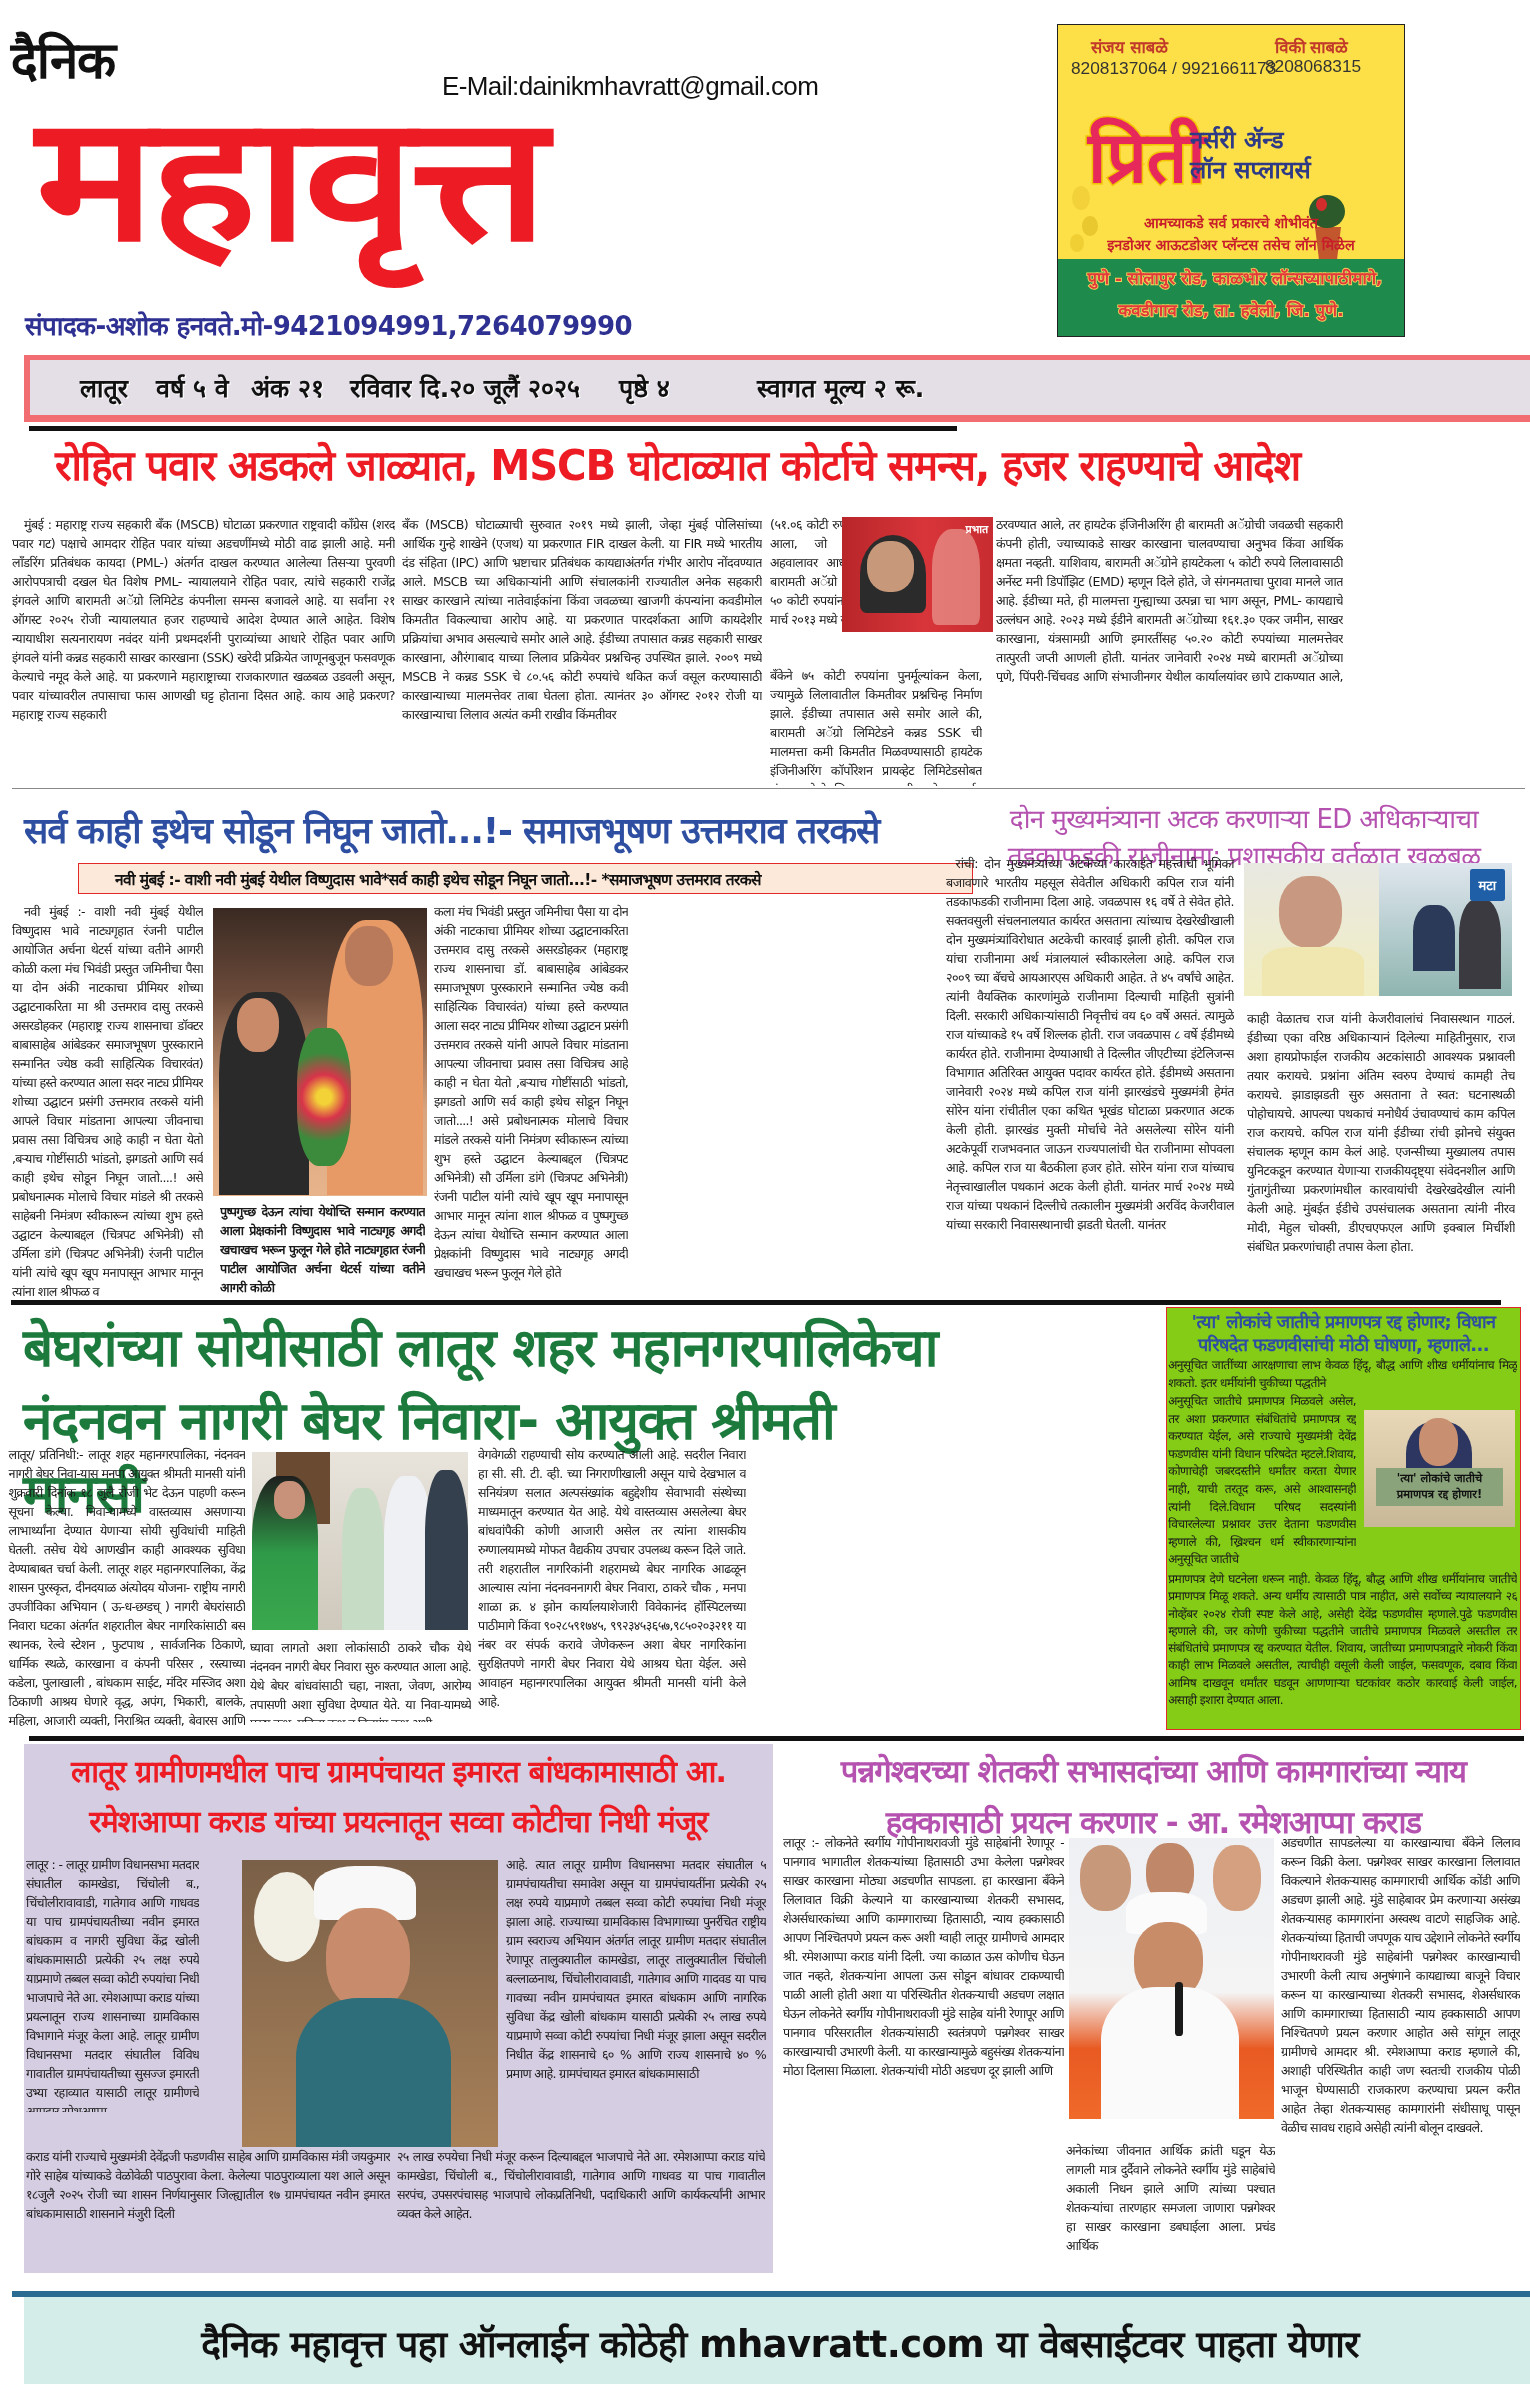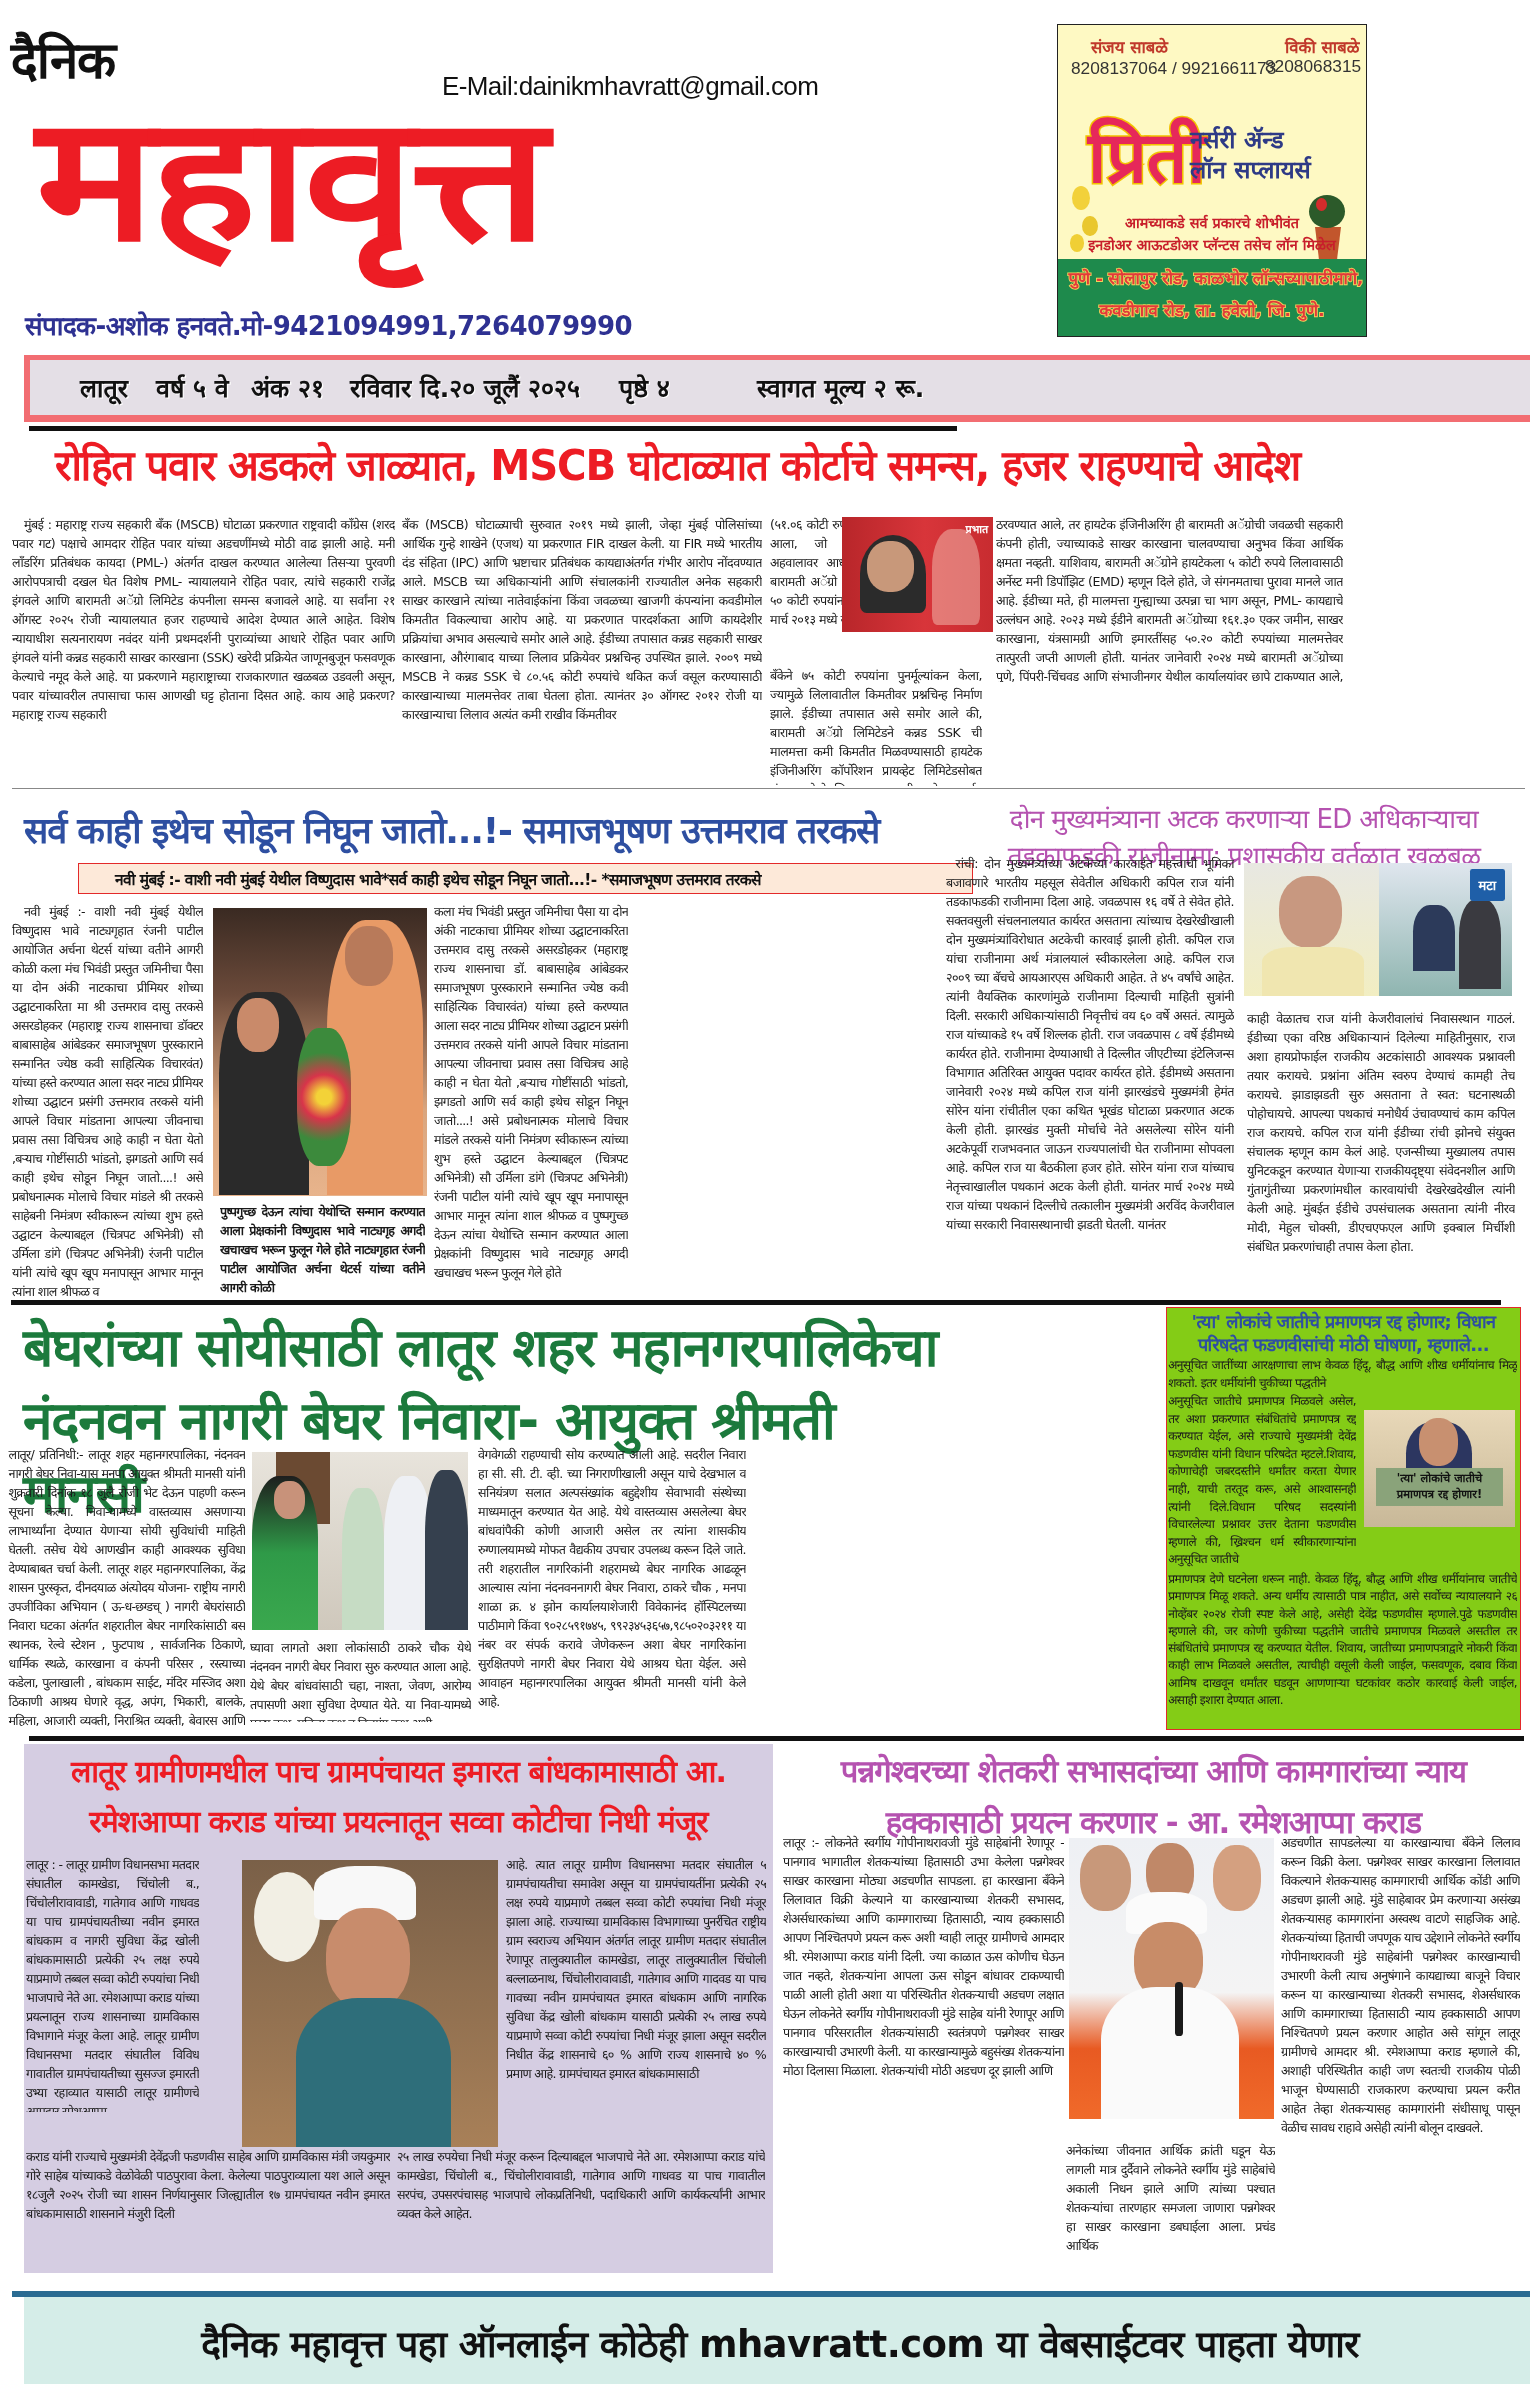--- a/index.html
+++ b/index.html
@@ -8,21 +8,21 @@
   .abs { position: absolute; }
   .body-text { font-family: "DejaVu Sans", sans-serif; font-size: 12.6px; line-height: 19px; color: #1a1a1a; text-align: justify; letter-spacing: -0.5px; overflow: hidden; }
 
   
   #masthead-dainik { left: 10.8px; top: 23px; font-size: 51px; font-weight: bold; color: #111; letter-spacing: -1.2px; }
   #masthead-email { left: 442px; top: 71px; font-size: 26px; color: #111; font-family: "Liberation Sans", sans-serif; letter-spacing: -0.6px; }
   #masthead-title { left: 36px; top: 90px; font-size: 173px; line-height: 179px; font-weight: bold; color: #ed1c24; letter-spacing: -3.6px; white-space: nowrap; transform: scaleX(1.15); transform-origin: left top; }
   #masthead-editor { left: 25px; top: 307px; font-size: 26px; font-weight: bold; color: #2e3192; white-space: nowrap; letter-spacing: -0.6px; }
 
   
-  #ad { left: 1057px; top: 24px; width: 310px; height: 313px; border: 1.8px solid #222; background: #fef9c3; overflow: hidden; }
+  #ad { left: 1057px; top: 24px; width: 348px; height: 313px; border: 1.8px solid #222; background: #fde047; overflow: hidden; }
   #ad .ad-name { position: absolute; font-size: 16.7px; color: #c0392b; font-weight: bold; }
   #ad .ad-phone { position: absolute; font-size: 17.3px; color: #333; font-family: "Liberation Sans", sans-serif; }
   #ad-brand { position: absolute; left: 30px; top: 81px; font-size: 71px; font-weight: bold; color: #e6285a; -webkit-text-stroke: 3px #f2c200; paint-order: stroke fill; }
   #ad-sub1, #ad-sub2 { position: absolute; left: 132px; font-size: 24px; color: #2e3a86; font-weight: bold; }
   #ad-tag1, #ad-tag2 { position: absolute; width: 100%; text-align: center; font-size: 14.4px; color: #c81e2b; font-weight: bold; }
   #ad-footer { position: absolute; left: 0; top: 234px; width: 100%; height: 78px; background: #1e8a4c; }
   #ad-addr1, #ad-addr2 { position: absolute; width: 100%; text-align: center; font-size: 16.7px; font-weight: bold; color: #e23a3a; -webkit-text-stroke: 1.8px #f3d25a; paint-order: stroke fill; }
   .flower { position: absolute; border-radius: 50%; }
 
   
@@ -64,21 +64,21 @@
 <body>
 
 <div class="abs" id="masthead-dainik">दैनिक</div>
 <div class="abs" id="masthead-email">E-Mail:dainikmhavratt@gmail.com</div>
 <div class="abs" id="masthead-title">महावृत्त</div>
 <div class="abs" id="masthead-editor">संपादक-अशोक हनवते.मो-9421094991,7264079990</div>
 
 <div class="abs" id="ad">
   <div class="ad-name" style="left:33px;top:9.6px;">संजय साबळे</div>
   <div class="ad-phone" style="left:13px;top:33px;">8208137064 / 9921661173</div>
-  <div class="ad-name" style="left:227px;top:9.6px;">विकी साबळे</div>
+  <div class="ad-name" style="left:217px;top:9.6px;font-family:Liberation Serif, serif;">विकी साबळे</div>
   <div class="ad-phone" style="left:207px;top:31px;">8208068315</div>
   <div id="ad-brand">प्रिती</div>
   <div id="ad-sub1" style="top:97px;">नर्सरी ॲन्ड</div>
   <div id="ad-sub2" style="top:127px;">लॉन सप्लायर्स</div>
   <div class="flower" style="left:14.4px;top:161px;width:18px;height:24px;background:#f2d13a;"></div>
   <div class="flower" style="left:24px;top:191px;width:15.5px;height:20.3px;background:#e9c72e;"></div>
   <div class="flower" style="left:12px;top:209px;width:14.4px;height:18px;background:#f0cf35;"></div>
   <div style="position:absolute;left:257px;top:202px;width:26px;height:32px;background:#c2562c;clip-path:polygon(0 0,100% 0,85% 100%,15% 100%);"></div>
   <div class="flower" style="left:251px;top:170px;width:36px;height:33px;background:#2c5a2a;"></div>
   <div class="flower" style="left:258px;top:173px;width:10.8px;height:13px;background:#d22c2c;"></div>

